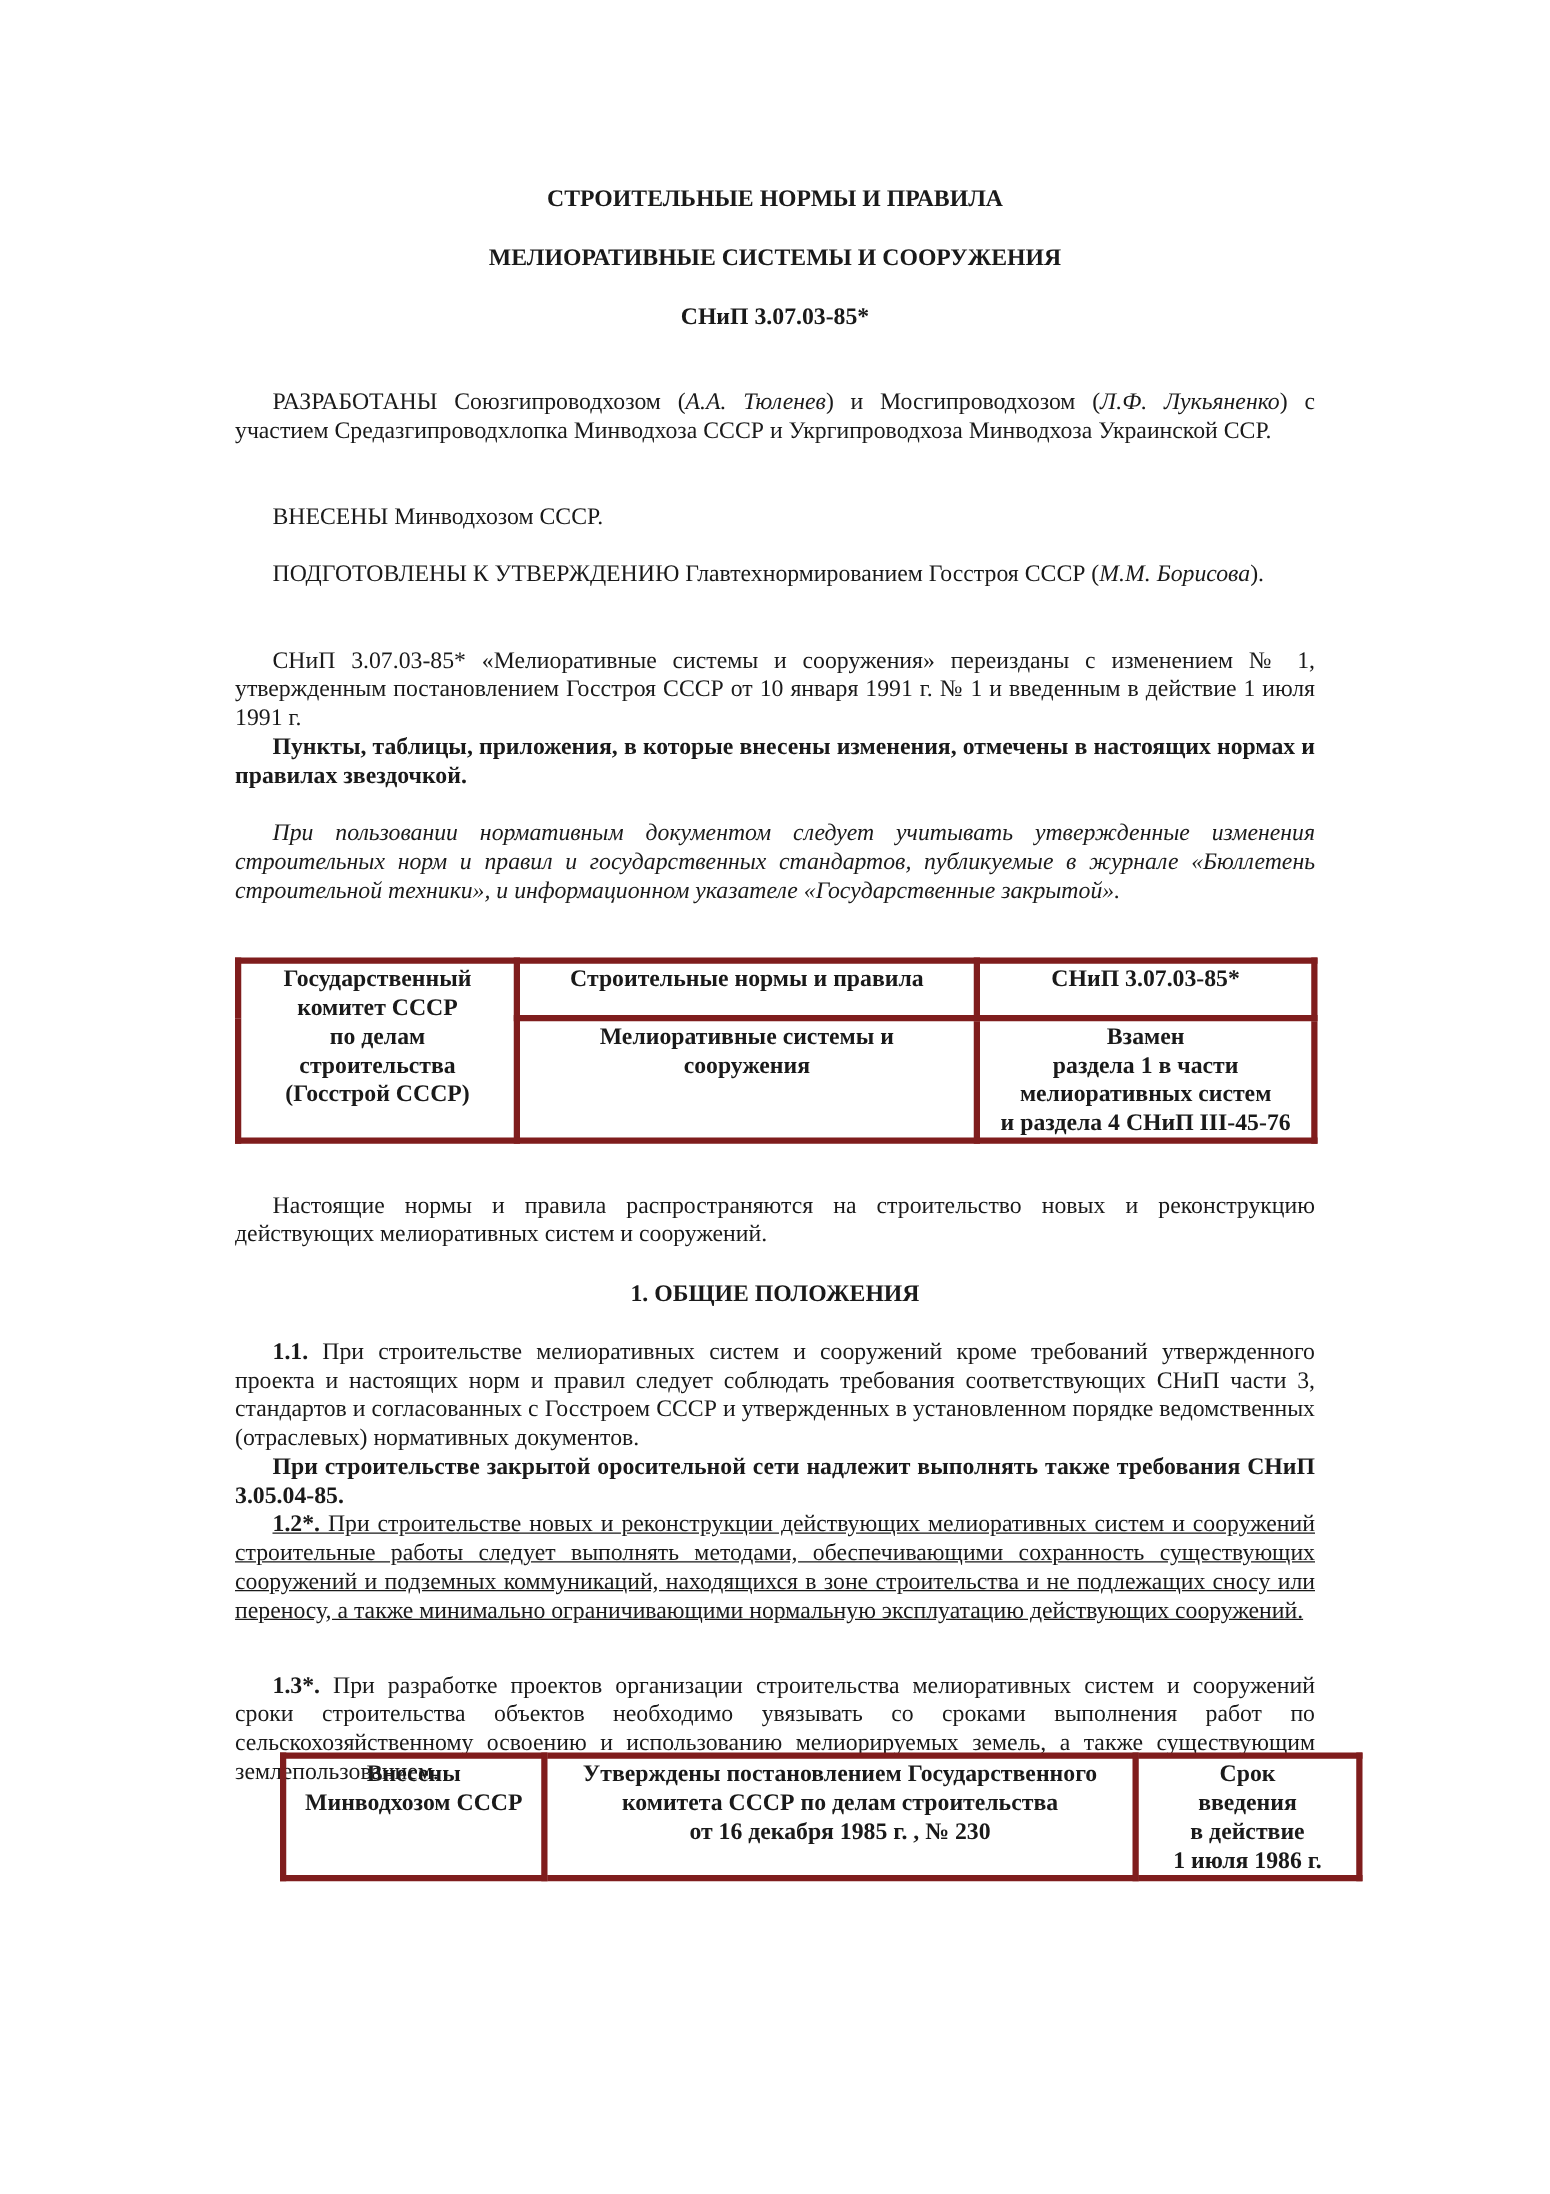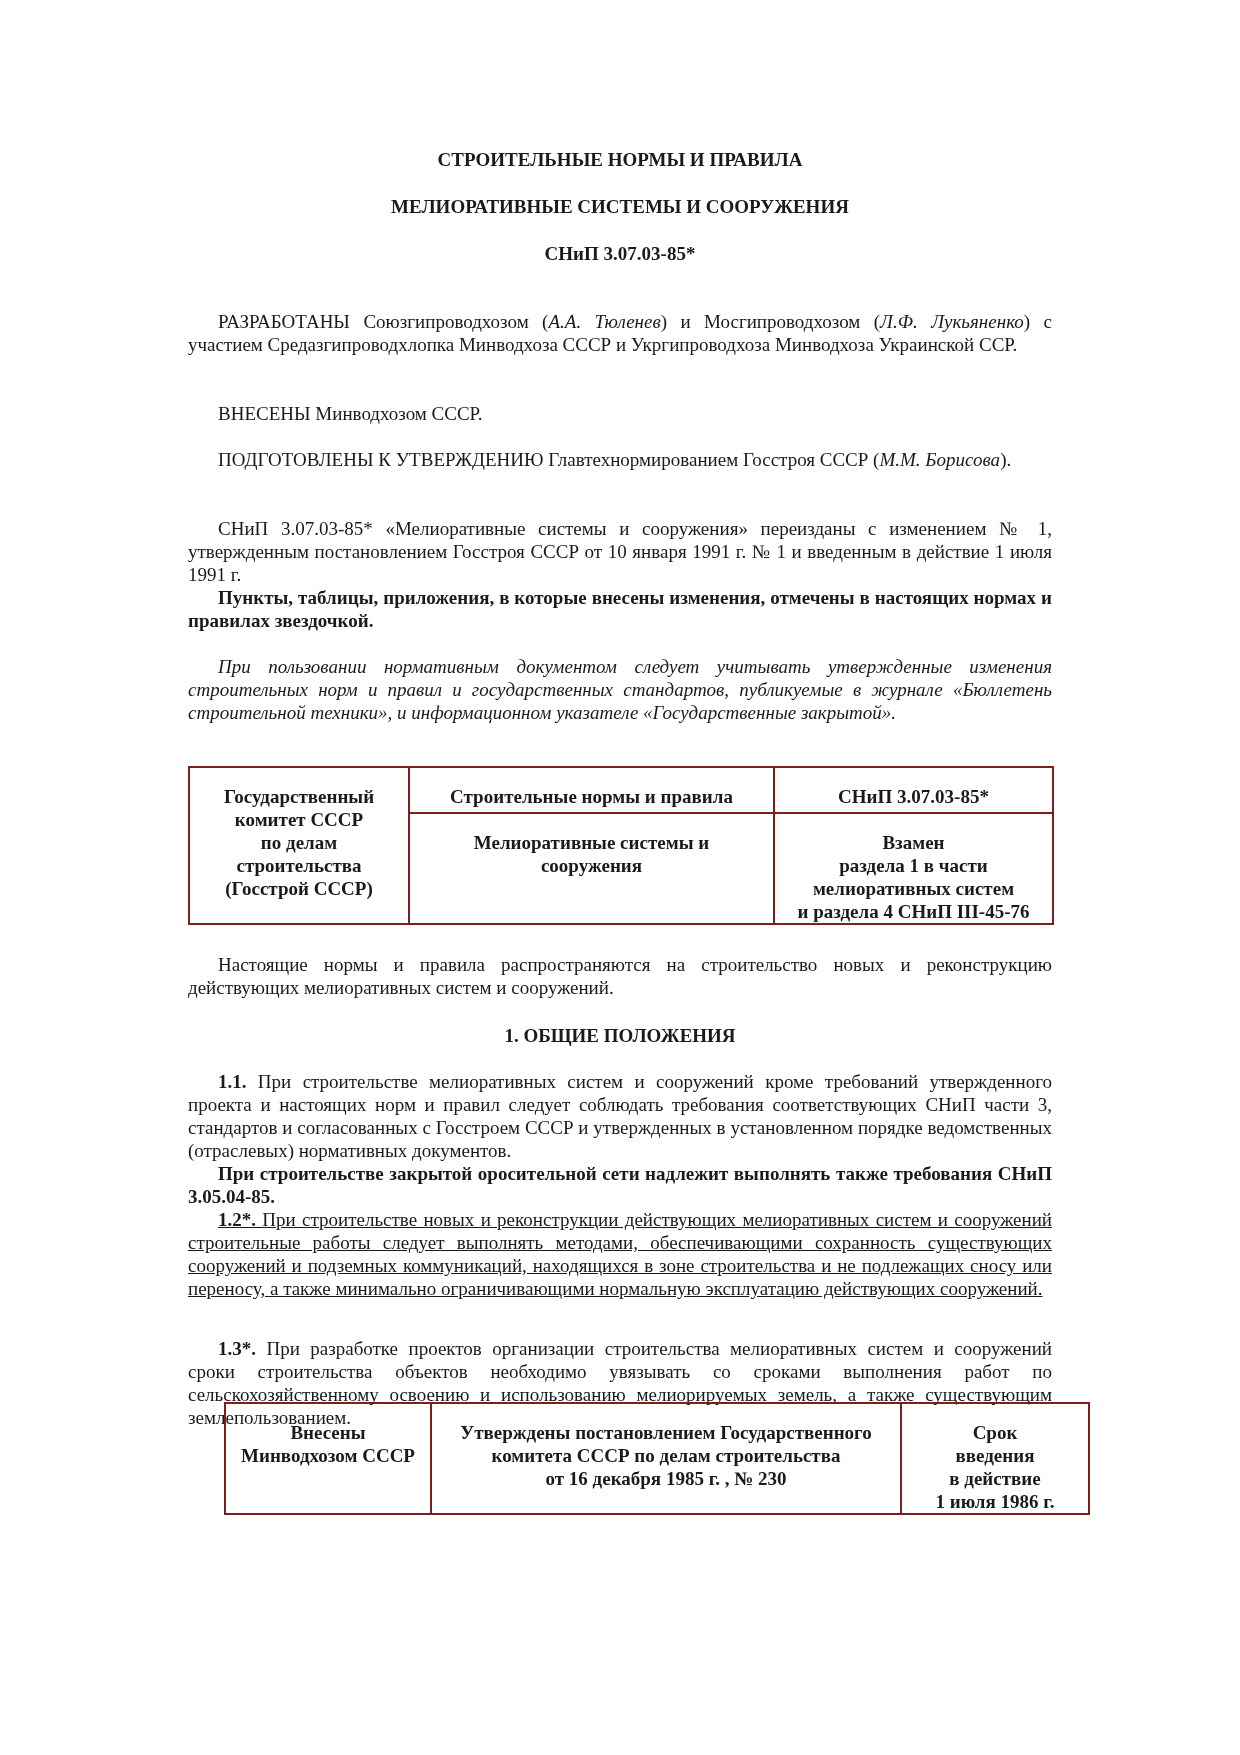--- a/index.html
+++ b/index.html
@@ -42,24 +42,24 @@
     .bold { font-weight: bold; }
     table.doc-table {
       position: absolute;
       left: 0;
       border-collapse: collapse;
       font-weight: bold;
       font-size: 19px;
       line-height: 23px;
     }
     table.doc-table td {
-      border: 2px solid #7f1d1d;
+      border: 5px solid #7f1d1d;
       text-align: center;
       vertical-align: top;
-      padding: 17px 4px 0 4px;
+      padding: 1px 4px 0 4px;
     }
     .cell-line { display: block; }
   </style>
 </head>
 <body>
 
 <div class="page">
 
   <div class="center-title" style="top:148px;">СТРОИТЕЛЬНЫЕ НОРМЫ И ПРАВИЛА</div>
   <div class="center-title" style="top:195px;">МЕЛИОРАТИВНЫЕ СИСТЕМЫ И СООРУЖЕНИЯ</div>

